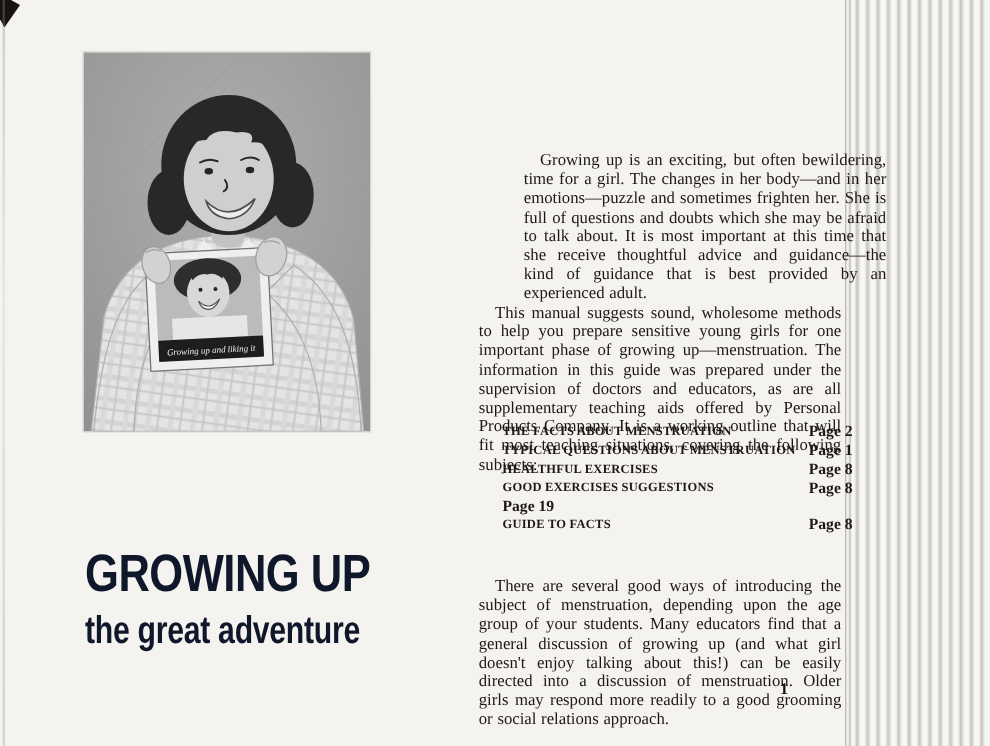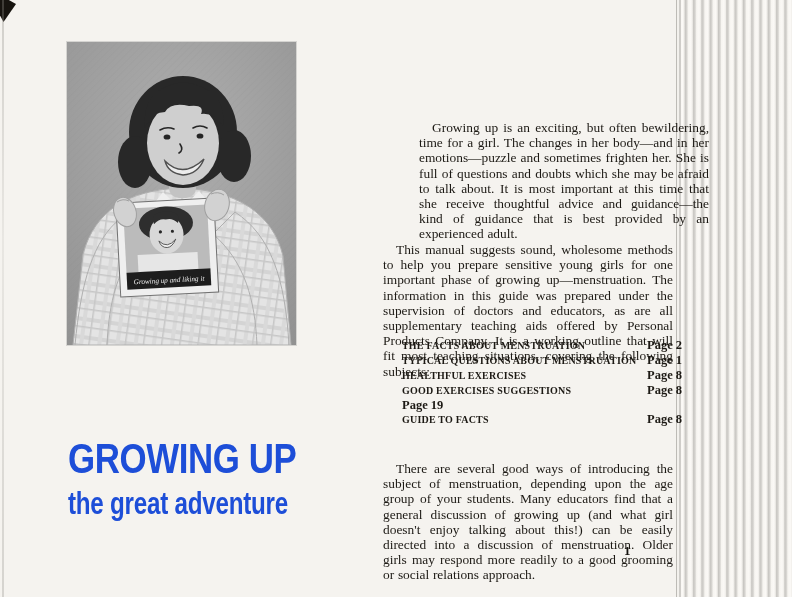--- a/index.html
+++ b/index.html
@@ -30,21 +30,21 @@
     box-shadow:inset 2px 0 0 #f3f1ed, inset 4px 0 0 #cfcdc9;
   }
   
   .photo{
     position:absolute; left:67px; top:42px; width:229px; height:303px;
     box-shadow:0 0 0 1px rgba(120,118,112,.25);
     filter:grayscale(1);
   }
   .photo svg{display:block;}
   
-  .title-block{position:absolute; left:68px; top:438px; width:300px; color:#1d4ed8;}
+  .title-block{position:absolute; left:68px; top:438px; width:300px; color:#0f172a;}
   .title-main{
     font-family:"Liberation Sans", sans-serif;
     font-size:42px; font-weight:700; letter-spacing:-0.5px; line-height:1;
     transform:scaleX(0.83); transform-origin:left top; white-space:nowrap;
   }
   .title-sub{
     font-family:"Liberation Sans", sans-serif;
     font-size:31px; font-weight:700; letter-spacing:-0.3px; line-height:1;
     margin-top:8px;
     transform:scaleX(0.78); transform-origin:left top; white-space:nowrap;

